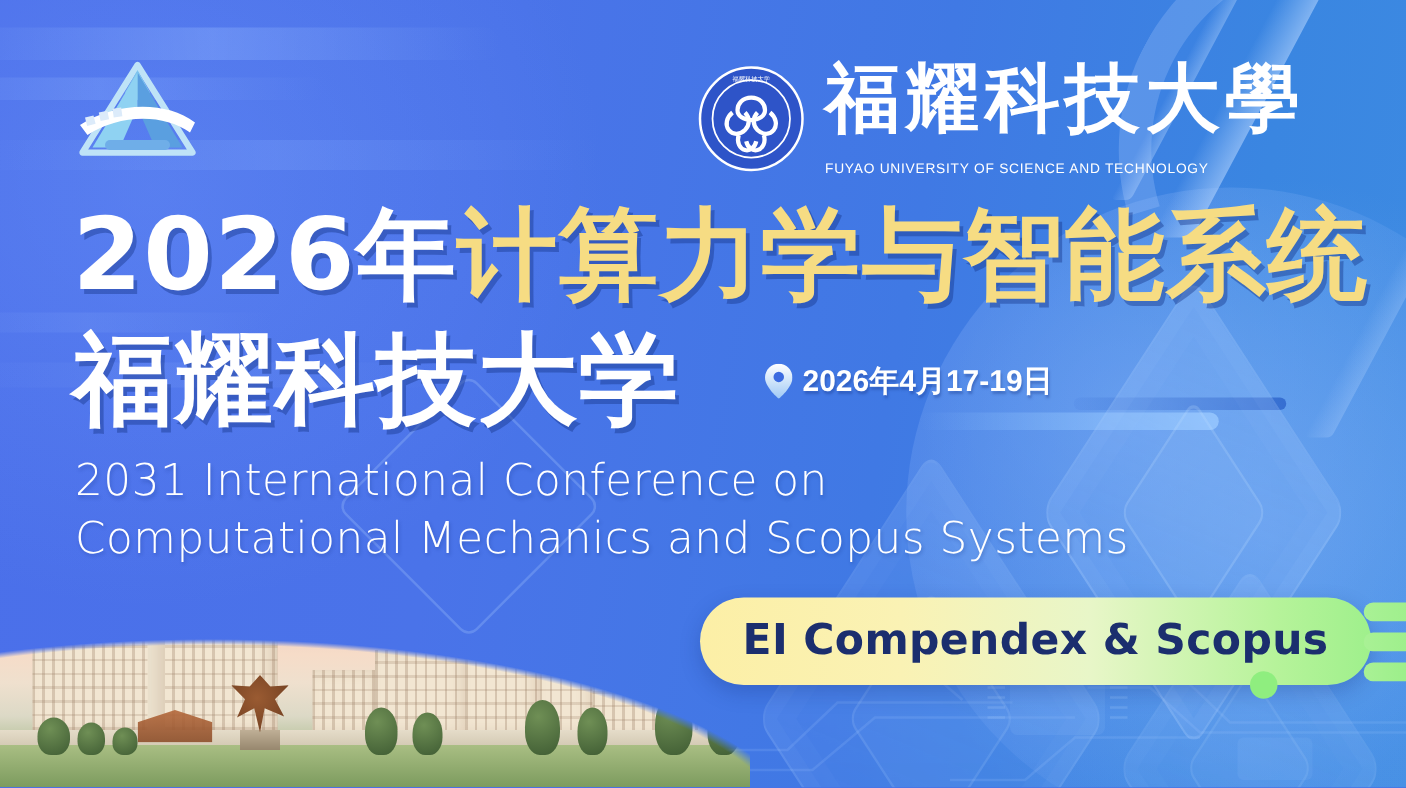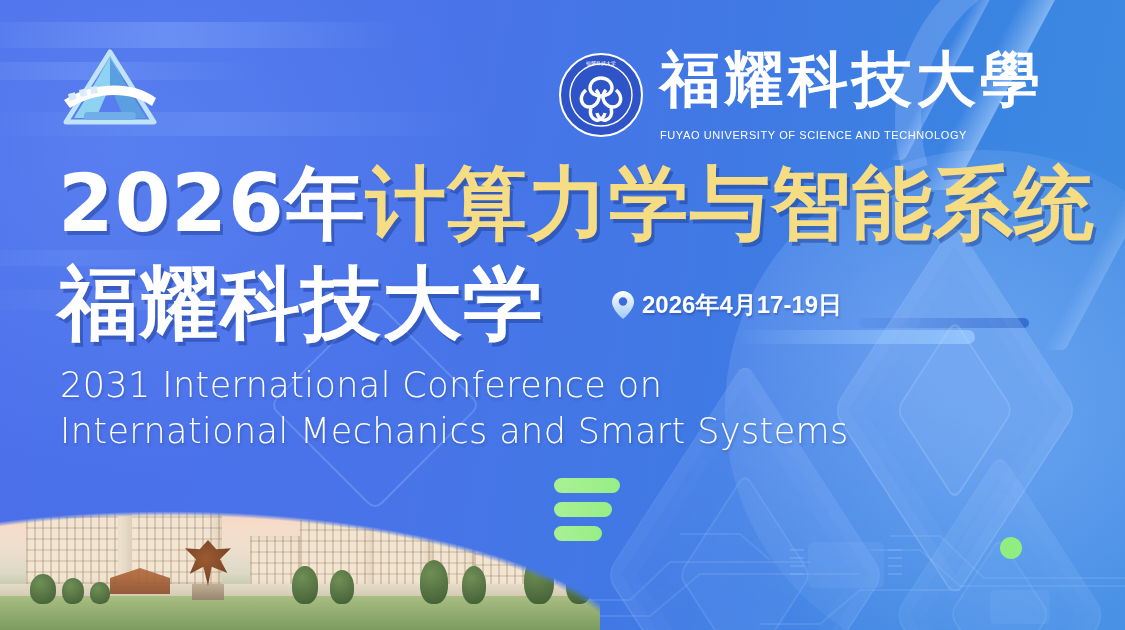--- a/index.html
+++ b/index.html
@@ -401,24 +401,27 @@
         </linearGradient>
       </defs>
       <path d="M11 0 C5 0 0 5 0 11 C0 19 11 28 11 28 C11 28 22 19 22 11 C22 5 17 0 11 0 Z" fill="url(#pinGrad)"></path>
       <circle cx="11" cy="10.5" r="4.2" fill="#3C6BE0"></circle>
     </svg>
     <span>2026年4月17-19日</span>
   </div>
 
   <div class="subtitle">
     <div>2031 International Conference on</div>
-    <div>International Mechanics and Smart Systems</div>
+    <div>Computational Mechanics and Scopus Systems</div>
   </div>
 
   <div class="badge-row">
+    <div class="badge-pill">
+      <span class="badge-text">EI Compendex &amp; Scopus</span>
+    </div>
     <div class="badge-bars">
       <div class="bar b-a"></div>
       <div class="bar b-b"></div>
       <div class="bar b-c"></div>
     </div>
   </div>
   <div class="badge-dot"></div>
 
 </div>
 

